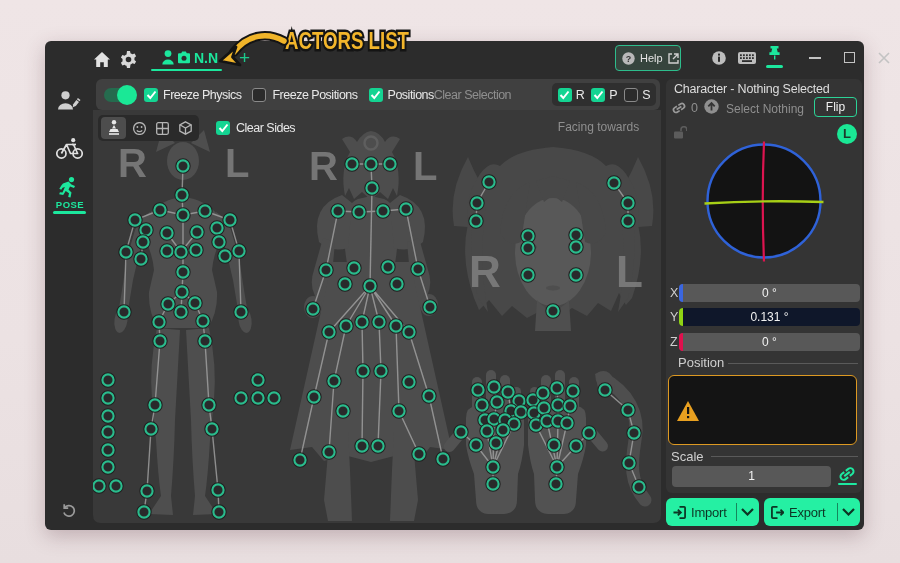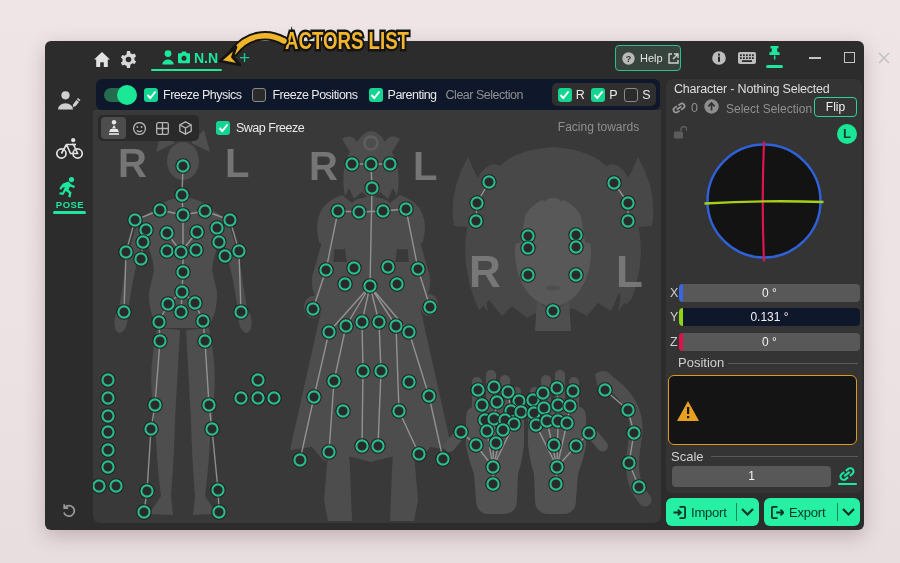--- a/index.html
+++ b/index.html
@@ -109,40 +109,40 @@
     </svg>
   <div class="abs" style="left:54px;top:199px;width:32px;font-size:9.5px;font-weight:bold;color:#1ce79d;text-align:center;letter-spacing:0.5px;">POSE</div>
   <div class="abs" style="left:53px;top:211px;width:33px;height:2.6px;background:#1ce79d;border-radius:2px;"></div>
 
   <svg class="abs" style="left:61px;top:502px" width="15" height="15" viewBox="0 0 15 15">
       <path d="M3.2 2.2 v4 h4" fill="none" stroke="#9a9a9a" stroke-width="1.7"></path>
       <path d="M3.5 6 a5.3 5.3 0 1 1 -0.6 4.4" fill="none" stroke="#9a9a9a" stroke-width="1.7"></path>
     </svg>
 </div>
 
-<div class="abs row" id="toolbar1" style="left:96px;top:79px;width:564px;height:31px;background:#0f172a;border-radius:6px;">
+<div class="abs row" id="toolbar1" style="left:96px;top:79px;width:564px;height:31px;background:#404040;border-radius:6px;">
 
   <div style="position:relative;width:31px;height:14px;margin-left:8px;background:#256b4e;border-radius:8px;flex:none;">
     <div style="position:absolute;right:-2px;top:-3px;width:20px;height:20px;border-radius:50%;background:#1ae896;"></div>
   </div>
   <span class="cb on" style="margin-left:9px;">
       <svg width="11" height="10" viewBox="0 0 11 10">
         <path d="M1.5 5 L4.3 8 L9.5 1.5" stroke="#fff" stroke-width="2" fill="none"></path>
       </svg>
     </span>
   <span class="lbl" style="margin-left:5px;">Freeze Physics</span>
   <span class="cb off" style="margin-left:11px;"></span>
   <span class="lbl" style="margin-left:6px;">Freeze Positions</span>
   <span class="cb on" style="margin-left:11px;">
       <svg width="11" height="10" viewBox="0 0 11 10">
         <path d="M1.5 5 L4.3 8 L9.5 1.5" stroke="#fff" stroke-width="2" fill="none"></path>
       </svg>
     </span>
-  <span class="lbl" style="margin-left:5px;">Parenting</span>
-  <span class="lbl dim" style="margin-left:9px;">Clear Selection</span>
+  <span class="lbl" style="margin-left:5px;">Positions</span>
+  <span class="lbl dim" style="">Clear Selection</span>
 
   <div class="row" style="position:absolute;right:4px;top:4px;height:23px;background:#2f2f2f;border-radius:5px;padding:0 6px;">
     <span class="cb on">
         <svg width="11" height="10" viewBox="0 0 11 10">
           <path d="M1.5 5 L4.3 8 L9.5 1.5" stroke="#fff" stroke-width="2" fill="none"></path>
         </svg>
       </span>
     <span class="lbl" style="margin-left:4px;">R</span>
     <span class="cb on" style="margin-left:7px;">
         <svg width="11" height="10" viewBox="0 0 11 10">
@@ -454,40 +454,40 @@
     <svg style="margin-left:10px;margin-right:4px" width="13" height="14" viewBox="0 0 13 14">
         <path d="M6.5 0.8 L12.2 3.8 V10.2 L6.5 13.2 L0.8 10.2 V3.8 Z" fill="none" stroke="#b5b5b5" stroke-width="1.3"></path>
         <path d="M0.8 3.8 L6.5 7 L12.2 3.8 M6.5 7 V13.2" fill="none" stroke="#b5b5b5" stroke-width="1.3"></path>
       </svg>
   </div>
   <span class="cb on" style="margin-left:17px;">
       <svg width="11" height="10" viewBox="0 0 11 10">
         <path d="M1.5 5 L4.3 8 L9.5 1.5" stroke="#fff" stroke-width="2" fill="none"></path>
       </svg>
     </span>
-  <span class="lbl" style="margin-left:6px;">Swap Freeze</span>
+  <span class="lbl" style="margin-left:6px;">Clear Sides</span>
 </div>
 <div class="abs dim" style="left:540px;top:120px;width:117px;font-size:12px;text-align:center;">Facing towards</div>
 
 <div class="abs" id="rpanel" style="left:666px;top:79px;width:196px;height:414px;background:#343434;border-radius:6px;">
   <div class="abs" style="left:8px;top:3px;font-size:12.5px;color:#dedede;letter-spacing:-0.2px;">Character - Nothing Selected</div>
 
   <svg class="abs" style="left:5px;top:22px" width="16" height="14" viewBox="0 0 16 14">
       <g fill="none" stroke="#9a9a9a" stroke-width="1.7" transform="rotate(-32 8 7)">
         <path d="M7.2 9.6 H4.6 a2.6 2.6 0 0 1 0-5.2 H7.2"></path>
         <path d="M8.8 4.4 h2.6 a2.6 2.6 0 0 1 0 5.2 H8.8"></path>
         <path d="M5.2 7 h5.6"></path>
       </g>
     </svg>
   <div class="abs dim" style="left:25px;top:22px;font-size:12.5px;">0</div>
   <svg class="abs" style="left:38px;top:20px" width="15" height="15" viewBox="0 0 15 15">
       <circle cx="7.5" cy="7.5" r="7.2" fill="#8f8f8f"></circle>
       <path d="M7.5 11.5 V4.5 M4.3 7.3 L7.5 4 L10.7 7.3" stroke="#343434" stroke-width="1.8" fill="none"></path>
     </svg>
-  <div class="abs dim" style="left:60px;top:22.5px;font-size:12px;">Select Selection</div>
+  <div class="abs dim" style="left:60px;top:22.5px;font-size:12px;">Select Nothing</div>
   <div class="abs" style="left:148px;top:18px;width:41px;height:18px;border:1.5px solid #2cd397;border-radius:4px;color:#f0f0f0;font-size:12px;text-align:center;line-height:18px;">Flip</div>
 
   <svg class="abs" style="left:7px;top:47px" width="14" height="13" viewBox="0 0 14 13">
       <rect x="1" y="5.5" width="9" height="7" rx="1" fill="#5c5c5c"></rect>
       <path d="M8 5 V3.6 a2.9 2.9 0 0 1 5.8 0 V5" fill="none" stroke="#5c5c5c" stroke-width="1.6"></path>
     </svg>
 
   <div class="abs" style="left:171px;top:45px;width:20px;height:20px;border-radius:50%;background:#1ae795;color:#1c3a2b;font-weight:bold;font-size:13px;text-align:center;line-height:20px;">L</div>
 
   <svg class="abs" style="left:38px;top:62px" width="120" height="121" viewBox="0 0 120 121">

